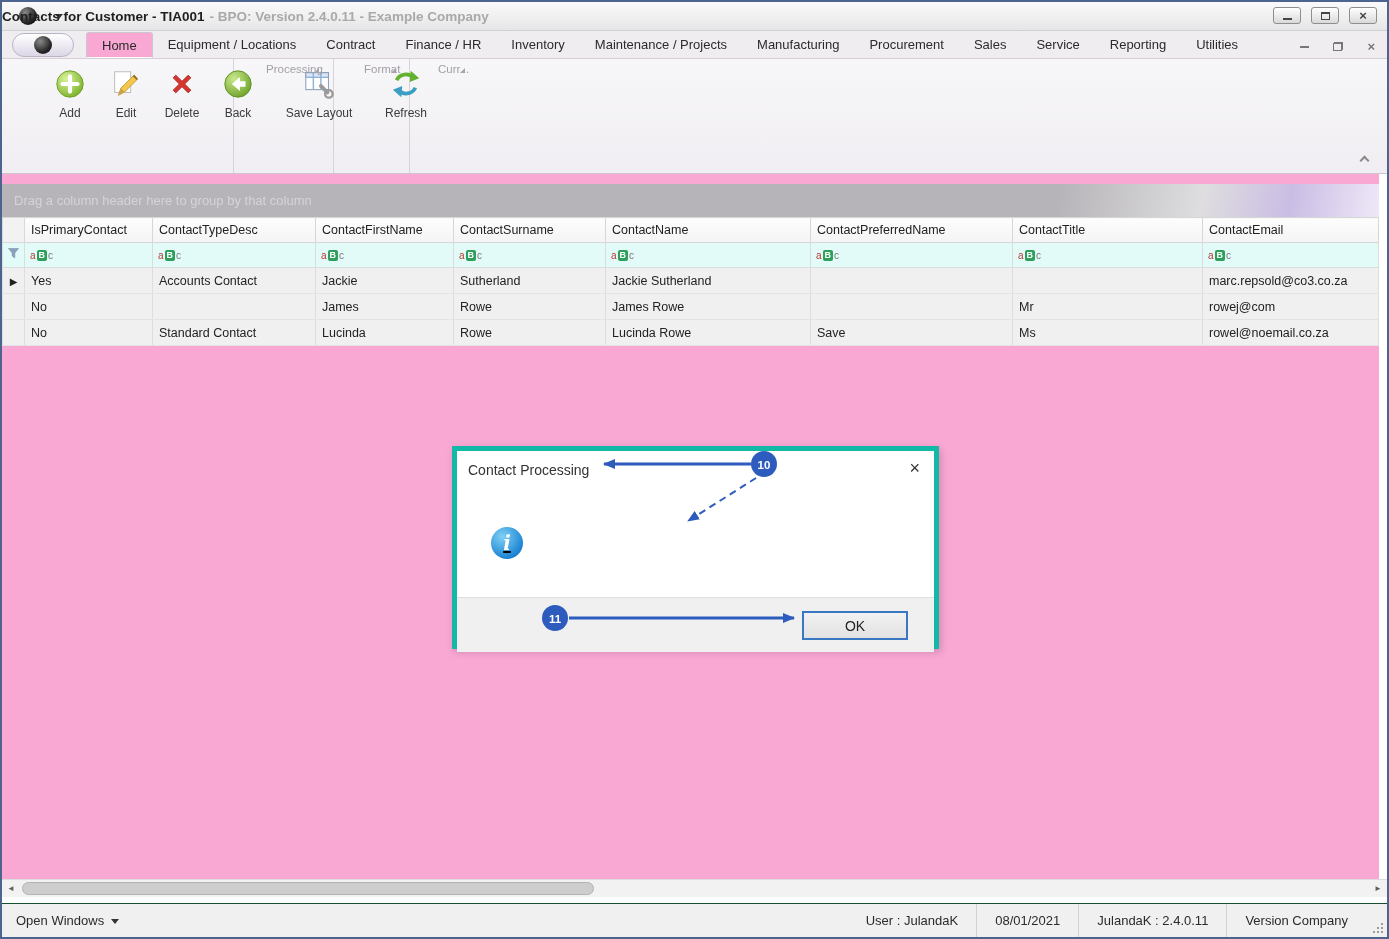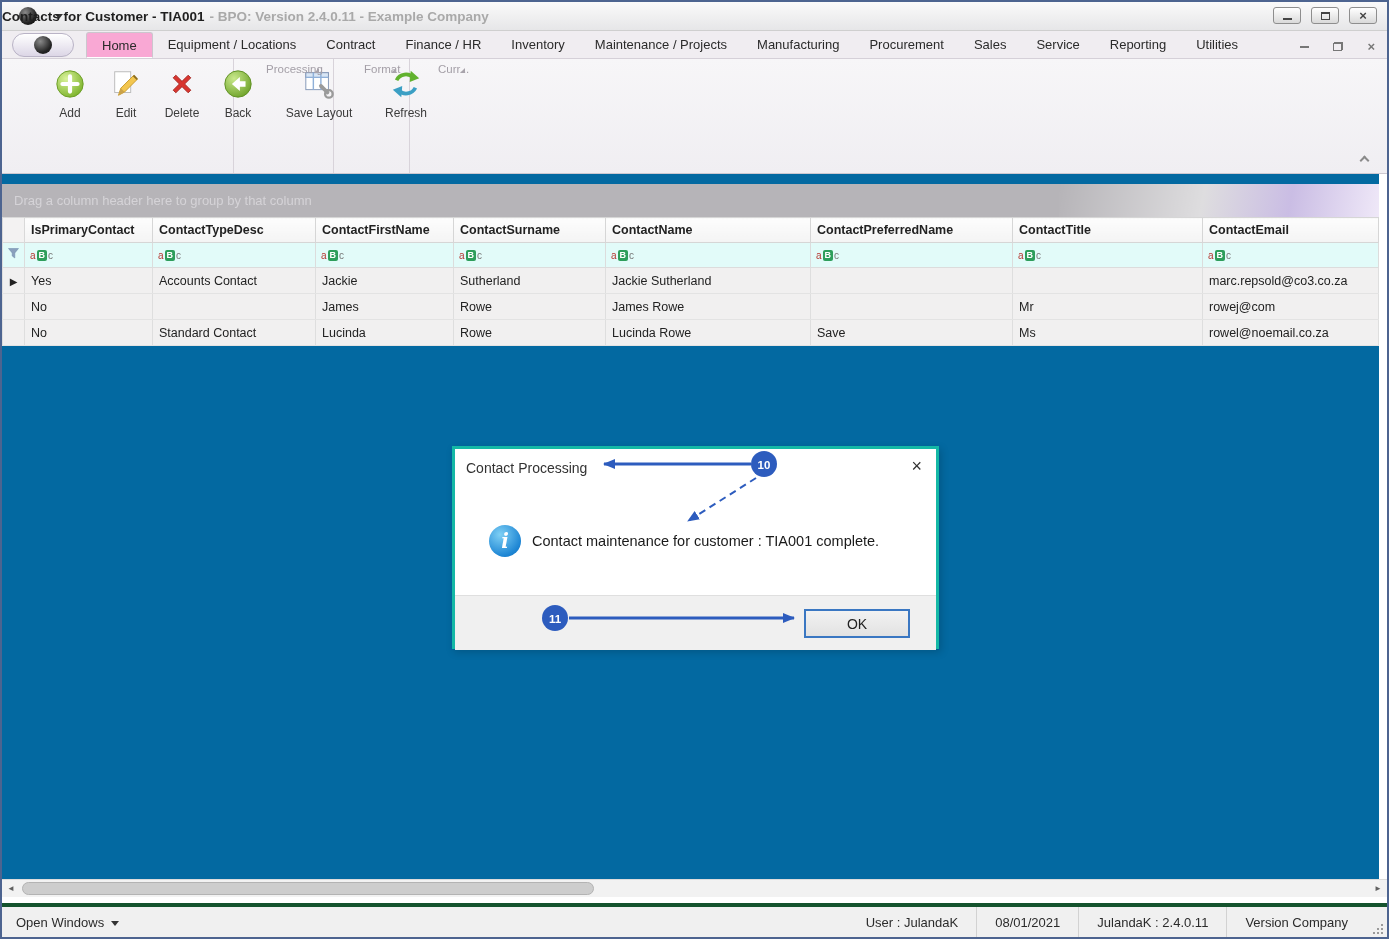--- a/index.html
+++ b/index.html
@@ -63,47 +63,47 @@
   .rfooter { height:19px; position:relative; display:flex; align-items:center; justify-content:center; }
   .rgname { font-size:11.5px; color:#a49fa7; }
   .launcher { position:absolute; right:4px; bottom:5px; width:0; height:0;
     border-left:5px solid transparent; border-bottom:5px solid #a8a3ab; }
   .ribbon-collapse { position:absolute; right:16px; bottom:8px; width:14px; height:12px;
     display:flex; align-items:center; justify-content:center; }
   .chev { width:7px; height:7px; border-left:2px solid #8a8a8a; border-top:2px solid #8a8a8a;
     transform:rotate(45deg); margin-top:3px; }
 
   
-  .content { position:absolute; left:0; top:172px; right:8px; height:705px; background:#0369a1; }
+  .content { position:absolute; left:0; top:172px; right:8px; height:705px; background:#f9a8d4; }
   .groupbar { position:absolute; left:0; top:10px; right:0; height:33px; background:#b6b4b8;
     color:#d5d3d7; font-size:13px; line-height:33px; padding-left:12px; overflow:hidden; }
   .groupbar-deco { position:absolute; right:0; top:0; width:320px; height:100%;
     background:linear-gradient(100deg, rgba(182,180,184,0) 0%, rgba(255,255,255,0.55) 45%, #cabde4 72%, #efe8f8 100%); }
 
   table.grid { position:absolute; left:0; top:43px; width:100%; border-collapse:collapse;
     table-layout:fixed; font-size:12.5px; }
   .grid th { height:25px; background:linear-gradient(#fdfdfd,#f4f4f4); border:1px solid #d6d6d6;
-    text-align:left; padding:0 6px; font-weight:bold; color:#222; overflow:hidden; white-space:nowrap; }
+    text-align:left; padding:0 6px; font-weight:normal; color:#222; overflow:hidden; white-space:nowrap; }
   .grid td { overflow:hidden; white-space:nowrap; color:#222; }
   .grid tr.filter td { height:25px; background:#e2fbf9; border:1px solid #dcdcdc; padding:0 5px; }
   .grid tr.datarow td { height:26px; background:#f1f0f0; border-left:1px solid #dedede;
     border-right:1px solid #dedede; border-bottom:1px solid #e3e3e3; padding:0 6px; }
   .grid td.ind, .grid th.ind { background:#f3f2f2; border:1px solid #d9d9d9; text-align:center; padding:0; }
   .row-arrow { font-size:10px; color:#222; }
 
   .abc { display:inline-flex; align-items:center; gap:1px; font-style:normal; }
   .abc i { font-style:normal; }
   .abc .fa1 { color:#b5352f; font-size:10px; }
   .abc .fb { background:#2e9e5b; color:#fff; font-size:9px; font-weight:bold; padding:0 2px;
     border-radius:2px; line-height:11px; }
   .abc .fc { color:#777; font-size:10px; }
 
   
   .dialog { position:absolute; left:450px; top:444px; width:487px; height:203px; background:#fff;
-    border:3px solid #14b8a6; box-shadow:2px 3px 8px rgba(0,0,0,0.18); z-index:10; }
+    border:5px solid #14b8a6; box-shadow:2px 3px 8px rgba(0,0,0,0.18); z-index:10;text-decoration:underline; }
   .dlg-title { height:38px; position:relative; }
   .dlg-title-text { position:absolute; left:11px; line-height:38px; font-size:14px; color:#333; }
   .dlg-close { position:absolute; right:14px; top:8px; font-size:18px; color:#333; line-height:1; cursor:default; }
   .dlg-body { height:108px; display:flex; align-items:center; padding-left:34px; gap:11px; }
   .info-icon { width:32px; height:32px; border-radius:50%; flex:0 0 32px;
     background:radial-gradient(circle at 35% 30%, #7fd0f5, #1e86d4 70%, #0f6ab8);
     display:flex; align-items:center; justify-content:center; }
   .info-icon span { color:#fff; font-family:"DejaVu Serif", serif; font-style:italic; font-weight:bold;
     font-size:20px; line-height:1; }
   .dlg-msg { font-size:14.5px; color:#1a1a1a; }
@@ -118,21 +118,21 @@
   
   .hscroll { position:absolute; left:0; top:877px; right:0; height:18px; background:#f2f2f2;
     border-top:1px solid #dcdcdc; display:flex; align-items:center; }
   .sarrow { width:18px; text-align:center; font-size:8px; color:#606060; }
   .strack { flex:1; position:relative; height:100%; }
   .sthumb { position:absolute; left:2px; top:2px; width:572px; height:13px; background:#cdcdcd;
     border:1px solid #b3b3b3; border-radius:7px; }
 
   
   .statusbar { position:absolute; left:0; right:0; bottom:0; height:34px; background:#f0f0f0;
-    border-top:4px solid #14532d; display:flex; align-items:center; font-size:13px; color:#2b2b2b; }
+    border-top:1px solid #14532d; display:flex; align-items:center; font-size:13px; color:#2b2b2b; }
   .sb-left { margin-left:14px; display:flex; align-items:center; gap:7px; }
   .sb-caret { width:0; height:0; border-left:4px solid transparent; border-right:4px solid transparent;
     border-top:5px solid #333; margin-top:2px; }
   .sb-right { margin-left:auto; display:flex; align-items:center; height:100%; }
   .sb-item { padding:0 18px; white-space:nowrap; }
   .sb-sep { width:1px; height:100%; background:#d2d2d2; }
   .resize-grip { width:14px; height:14px; margin:14px 3px 2px 4px; position:relative; }
   .resize-grip::before { content:""; position:absolute; right:1px; bottom:1px; width:2px; height:2px;
     background:#9a9a9a; box-shadow:-4px 0 #9a9a9a, 0 -4px #9a9a9a, -8px 0 #9a9a9a, 0 -8px #9a9a9a, -4px -4px #9a9a9a; }
 </style>
@@ -407,21 +407,20 @@
 
   <div class="dialog">
     <div class="dlg-title">
       <span class="dlg-title-text">Contact Processing</span>
       <span class="dlg-close">×</span>
     </div>
     <div class="dlg-body">
       <div class="info-icon">
           <span>i</span>
         </div>
-      <div class="dlg-msg">Contact maintenance for customer : TIA001 complete.</div>
     </div>
     <div class="dlg-footer">
       <button class="ok-btn">OK</button>
     </div>
   </div>
 
   <svg class="overlay" viewBox="0 0 1385 935">
     <defs>
       <marker id="arw" markerWidth="14" markerHeight="12" refX="11" refY="5" orient="auto" markerUnits="userSpaceOnUse">
         <path d="M0,0 L12,5 L0,10 Z" fill="#2d5cbe"></path>

